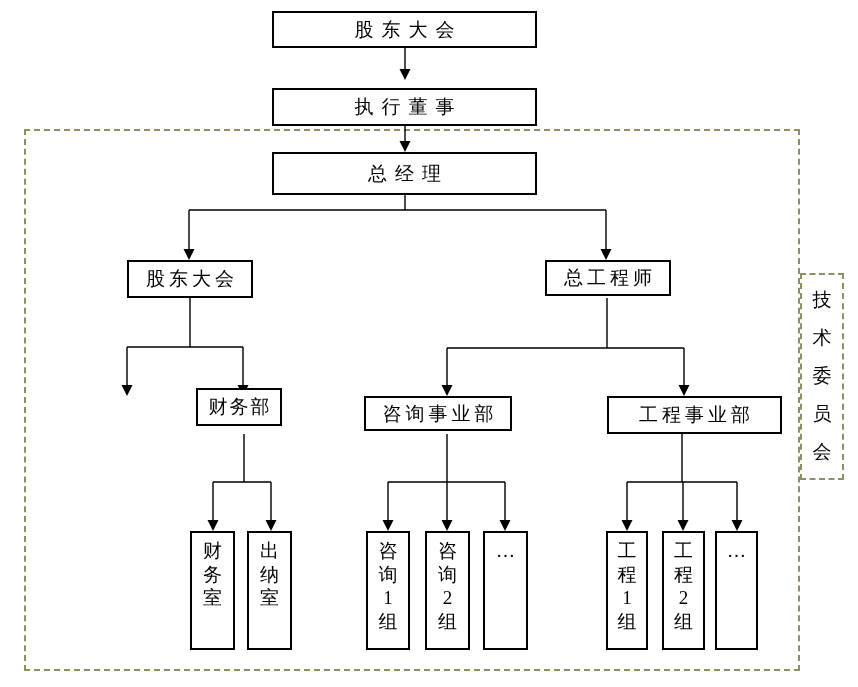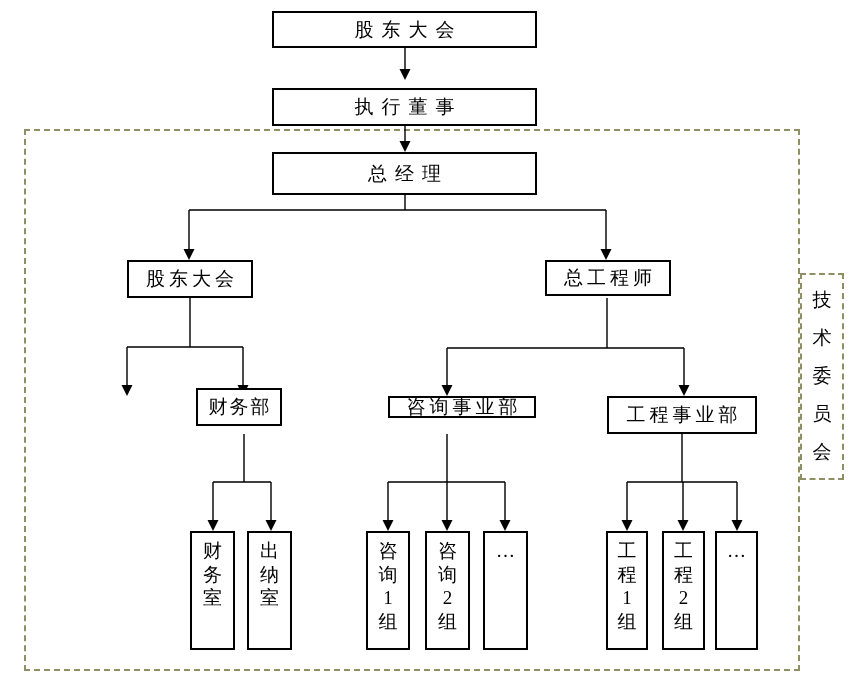--- a/index.html
+++ b/index.html
@@ -101,25 +101,25 @@
 
   <div class="node" style="left:545px;top:260px;width:126px;height:36px">
     <span class="label">总工程师</span>
   </div>
 
 
   <div class="node" style="left:196px;top:388px;width:86px;height:38px">
     <span class="label" style="letter-spacing:2px;margin-right:-2px">财务部</span>
   </div>
 
-  <div class="node" style="left:388px;top:396px;width:148px;height:22px">
+  <div class="node" style="left:364px;top:396px;width:148px;height:35px">
     <span class="label">咨询事业部</span>
   </div>
 
-  <div class="node" style="left:607px;top:396px;width:150px;height:38px">
+  <div class="node" style="left:607px;top:396px;width:175px;height:38px">
     <span class="label">工程事业部</span>
   </div>
 
   <div class="node vnode" style="left:190px;top:531px;width:45px;height:119px">
     <span class="vlabel">财
 务
 室</span>
   </div>
 
   <div class="node vnode" style="left:247px;top:531px;width:45px;height:119px">

